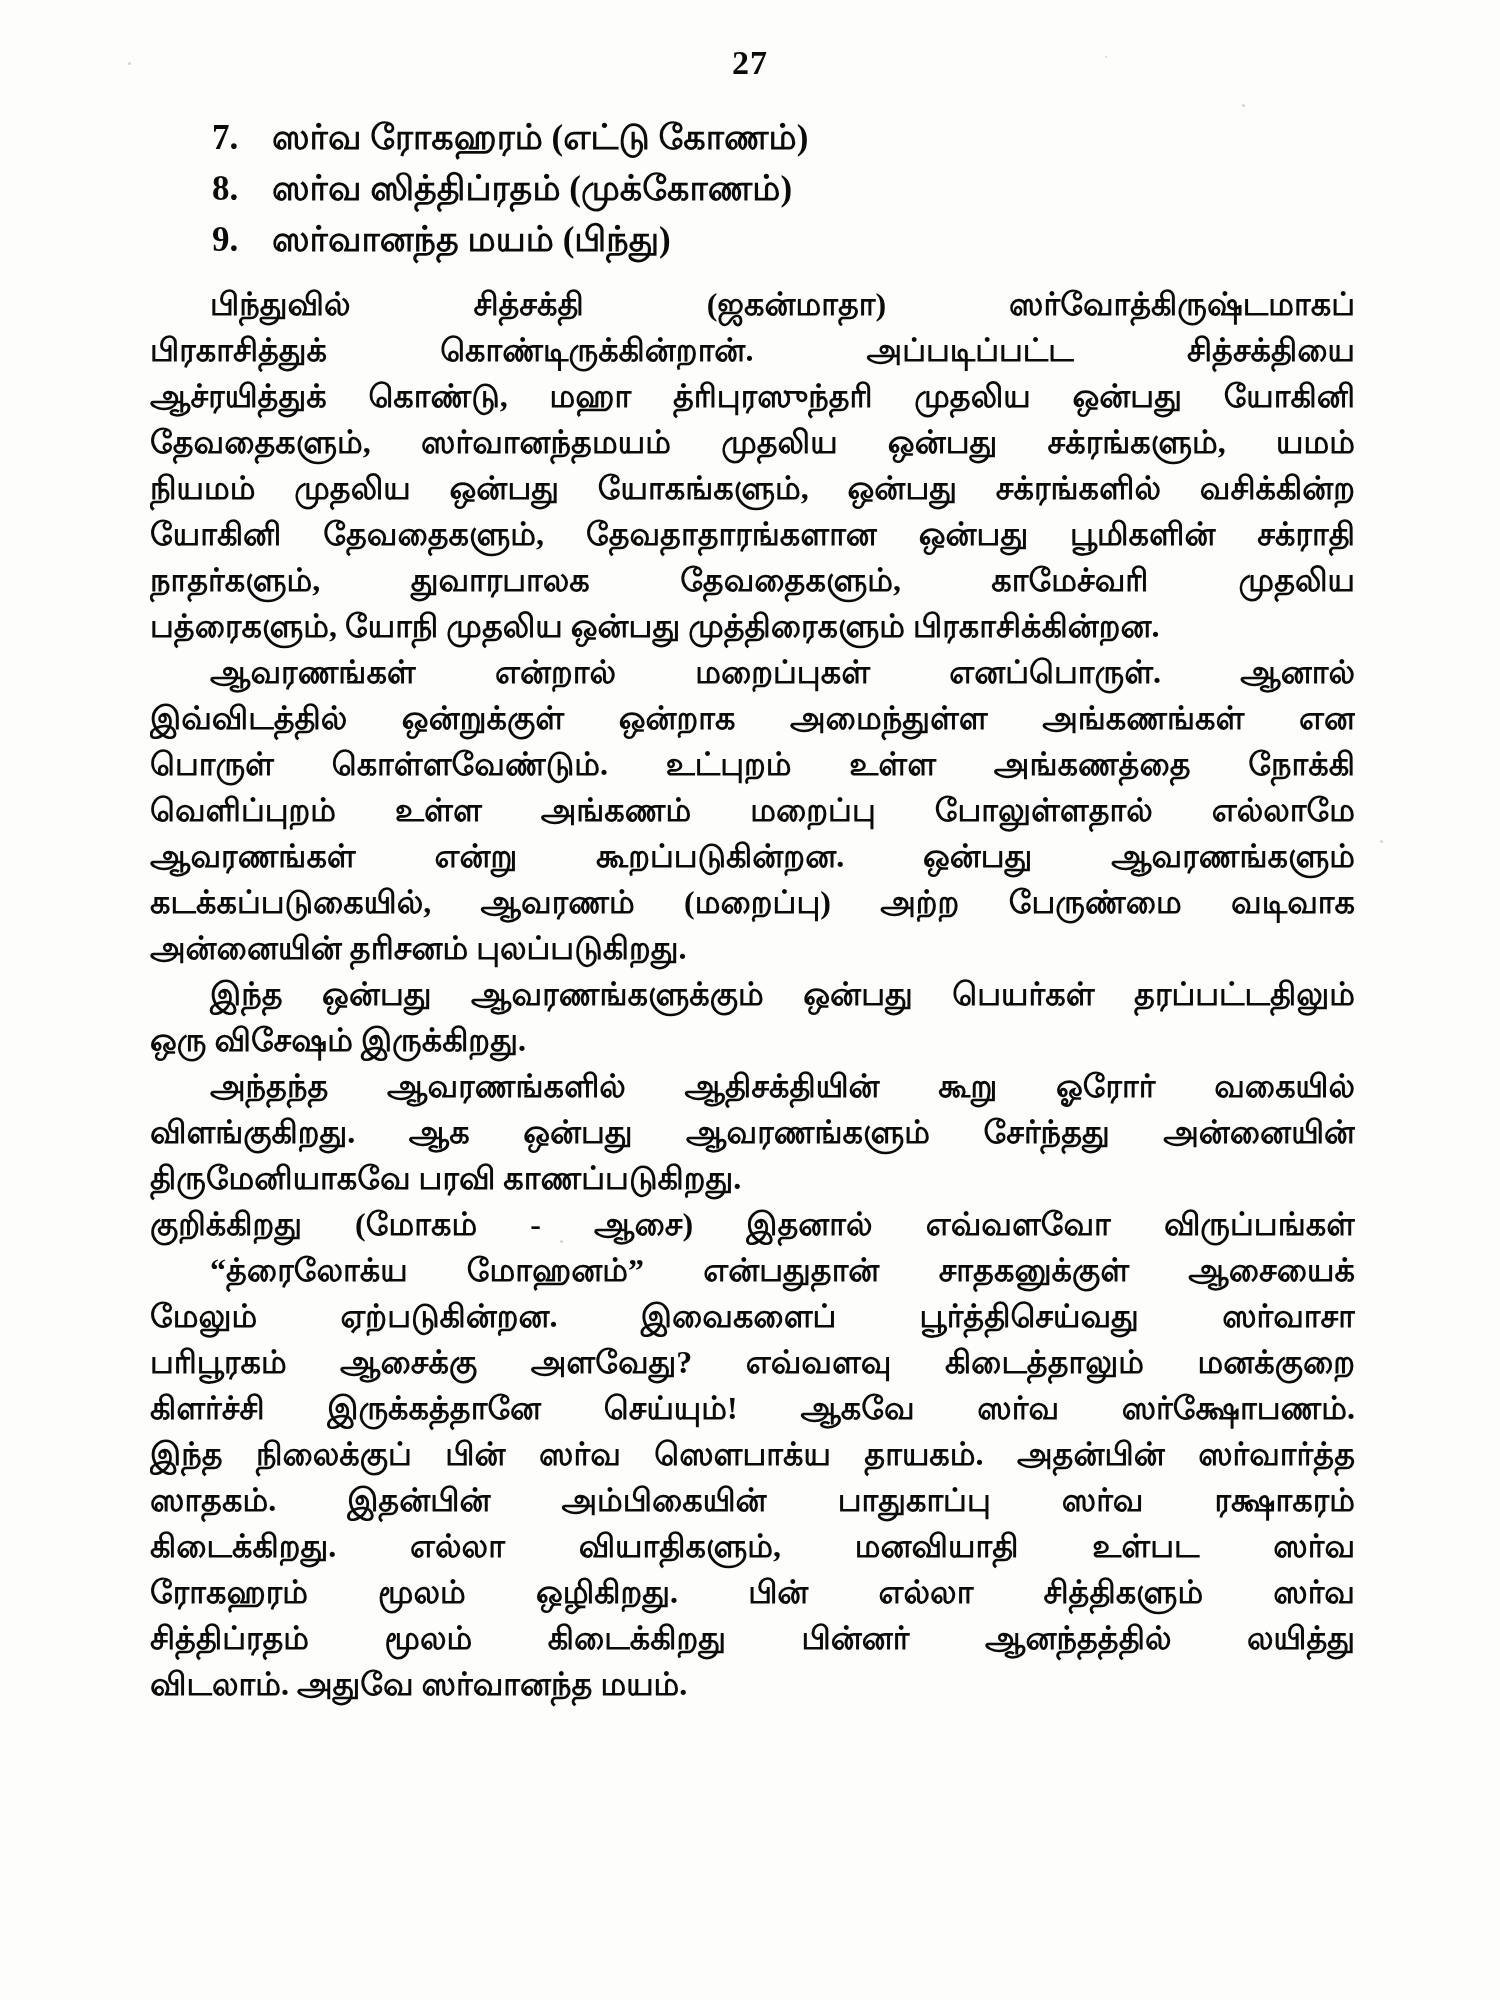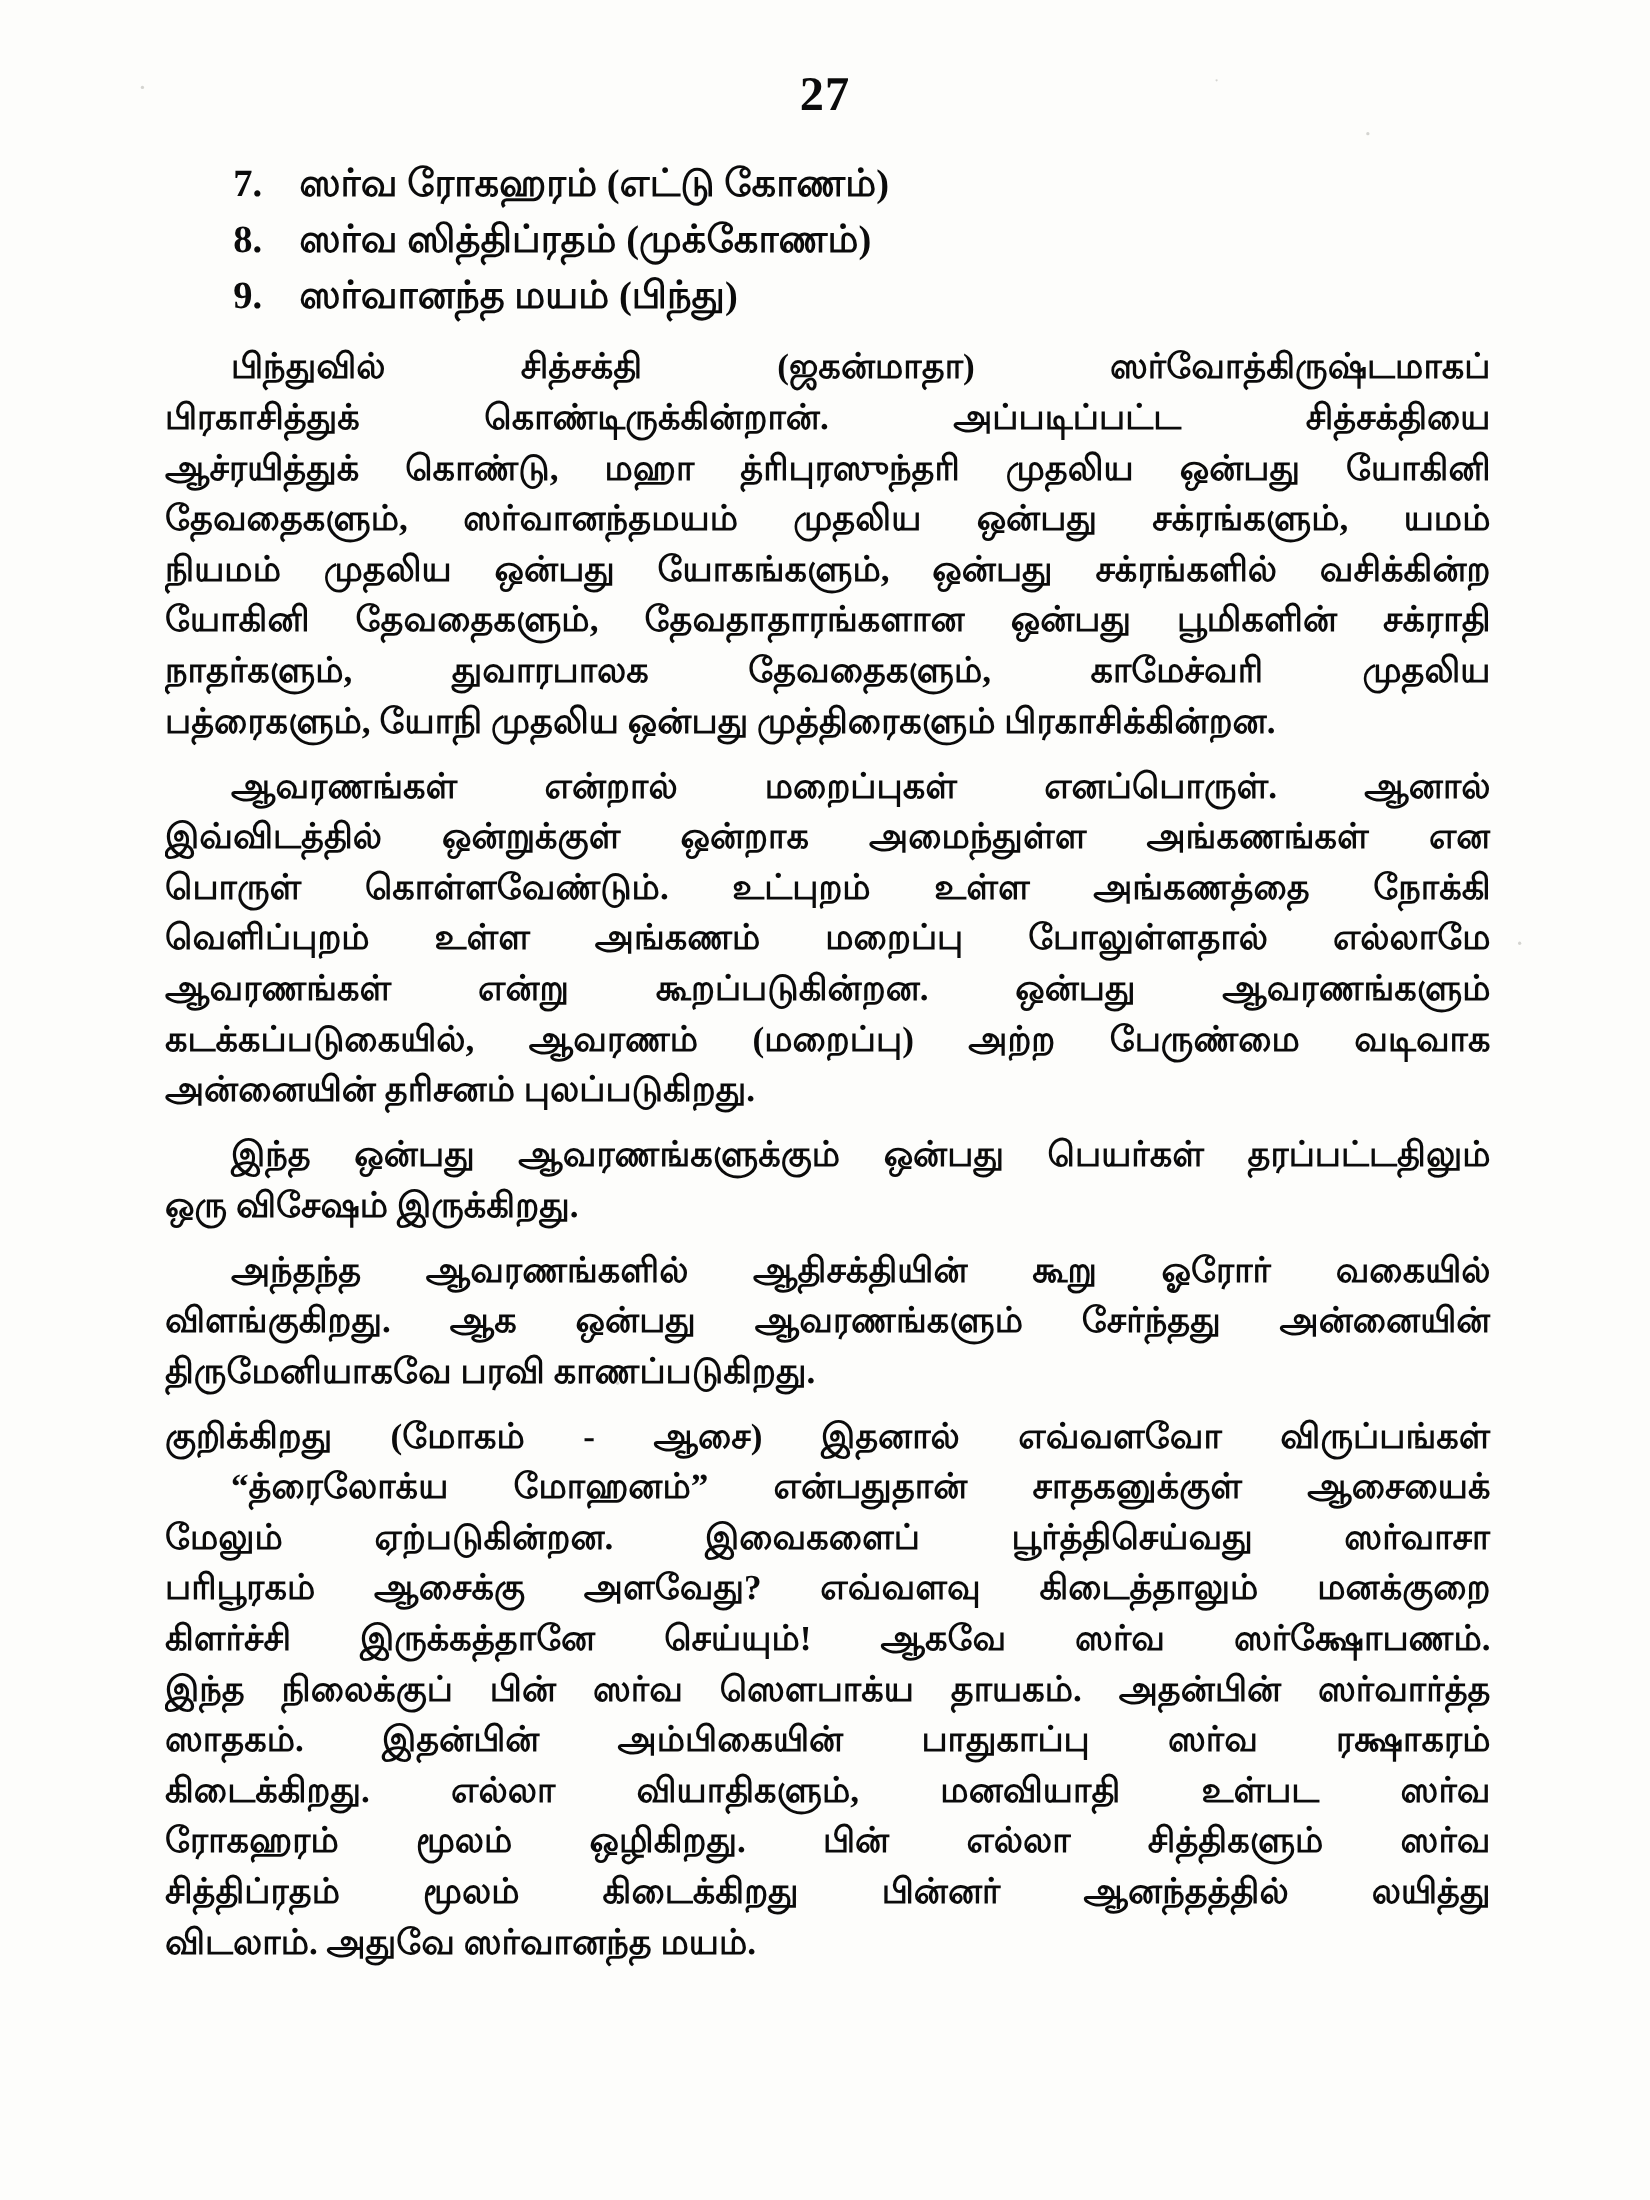--- a/index.html
+++ b/index.html
@@ -14,24 +14,23 @@
     position: relative;
     width: 1500px;
     height: 2000px;
     background: #fdfdfb;
     color: #0b0b0b;
     font-family: "Liberation Serif", "DejaVu Serif", serif;
   }
   .page-number {
     padding-top: 44px;
     text-align: center;
-    font-size: 44px;
+    font-size: 34px;
     font-weight: bold;
     letter-spacing: 1px;
-    margin-top: 16px;
   }
   .content {
     margin: 30px 145px 0 150px; 
   }
   .avarana-list {
     margin: 0 0 16px 0;
     padding: 0;
     list-style: none;
   }
   .list-row {
@@ -40,21 +39,20 @@
     font-size: 35px;
     line-height: 51px;
     font-weight: 600;
     white-space: nowrap;
   }
   .list-row .num {
     width: 60px;
     flex: 0 0 60px;
   }
   .para {
-    margin-top: 13px;
   }
   .tline {
     font-size: 32px;
     line-height: 46px;
     font-weight: 600;
     text-align: justify;
     text-align-last: justify;
     overflow: hidden;
     max-height: 46px;
   }

